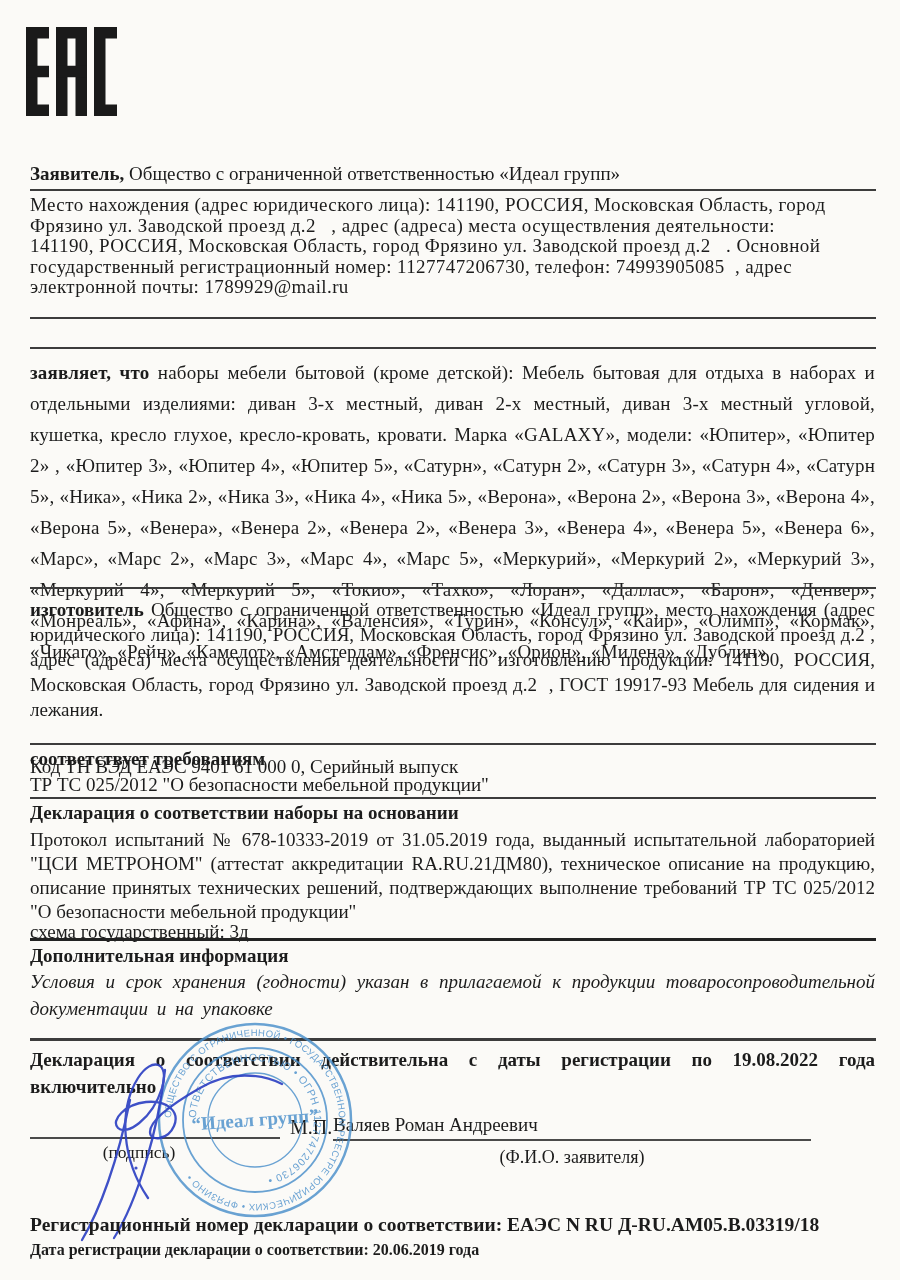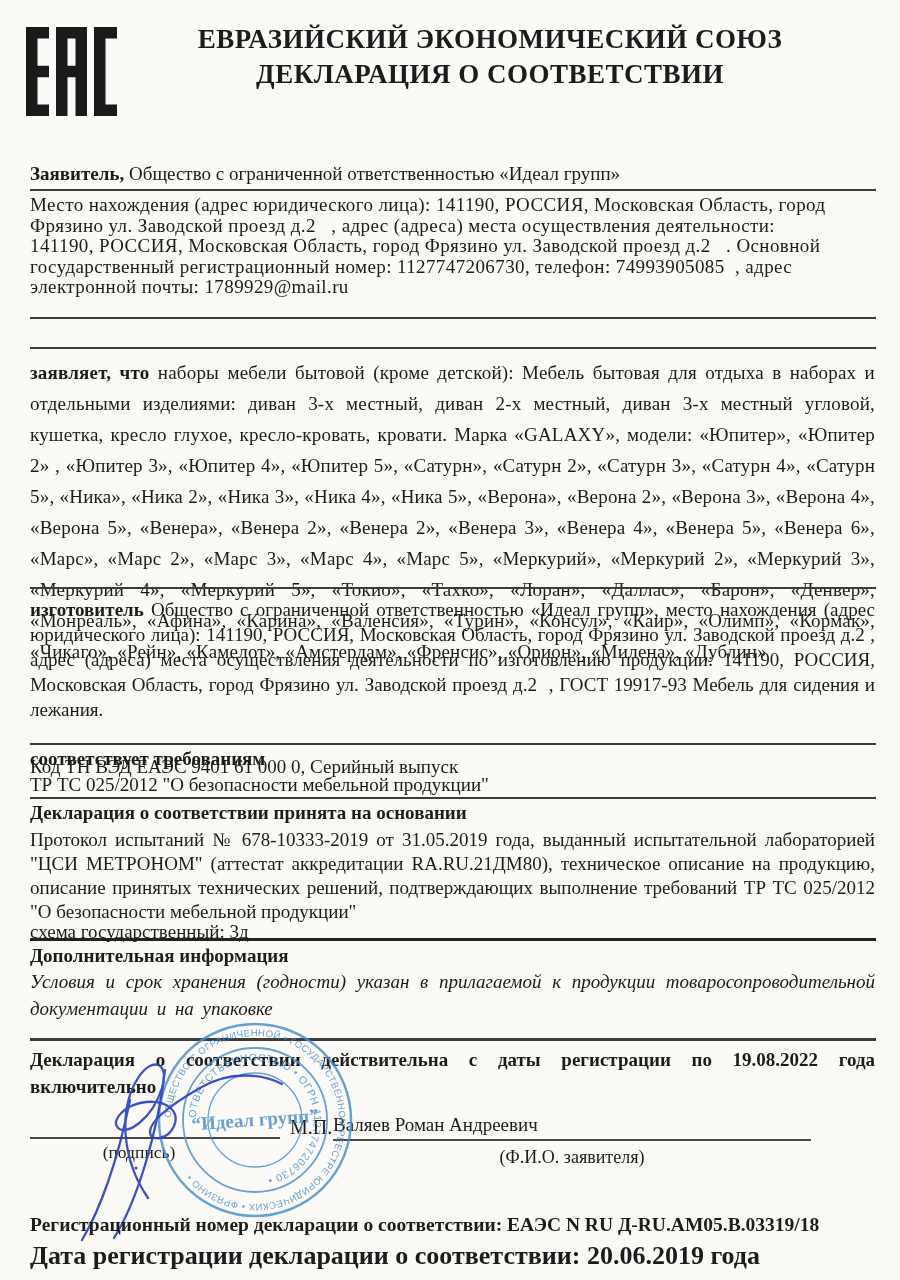--- a/index.html
+++ b/index.html
@@ -24,21 +24,21 @@
   .codeline{top:756px;}
   .comp-h{top:748px;font-weight:bold;}
   .comp-t{top:774px;}
   .basis-h{top:802px;font-weight:bold;}
   .basis-t{top:828px;line-height:24px;}
   .scheme{top:921px;}
   .add-h{top:945px;font-weight:bold;}
   .add-t{top:968px;line-height:27px;word-spacing:4px;font-style:italic;}
   .validity{top:1046px;line-height:27px;font-weight:bold;word-spacing:6px;}
   .regnum{top:1214px;font-weight:bold;font-size:19.5px;}
-  .regdate{top:1241px;font-weight:bold;font-size:26px;}
+  .regdate{top:1241px;font-weight:bold;font-size:16px;}
   
   .sign-line-left{position:absolute;left:30px;top:1137px;width:250px;height:2px;background:#4a4a4a;}
   .sign-caption{position:absolute;left:30px;top:1142px;width:218px;text-align:center;font-size:17.5px;}
   .mp{position:absolute;left:290px;top:1116px;font-size:20px;}
   .name-line{position:absolute;left:333px;top:1139px;width:478px;height:2px;background:#4a4a4a;}
   .fio-name{position:absolute;left:333px;top:1114px;width:478px;text-align:left;}
   .fio-caption{position:absolute;left:333px;top:1147px;width:478px;text-align:center;font-size:18px;}
   .stamp-svg{position:absolute;left:155px;top:1020px;width:200px;height:200px;opacity:0.82;}
   .sig-svg{position:absolute;left:30px;top:1040px;width:280px;height:210px;opacity:0.9;}
   .eac-svg{position:absolute;left:26px;top:27px;width:92px;height:90px;}
@@ -60,45 +60,41 @@
       <rect x="30" y="0" width="11.5" height="89"></rect>
       <rect x="49.5" y="0" width="11.5" height="89"></rect>
       <rect x="30" y="38.75" width="31" height="11.5"></rect>
 
       <rect x="68" y="0" width="11.5" height="89"></rect>
       <rect x="68" y="0" width="23" height="11.5"></rect>
       <rect x="68" y="77.5" width="23" height="11.5"></rect>
     </g>
   </svg>
 
-  <div class="abs doc-title">
-    <div>ЕВРАЗИЙСКИЙ ЭКОНОМИЧЕСКИЙ СОЮЗ</div>
-    <div>ДЕКЛАРАЦИЯ О СООТВЕТСТВИИ</div>
-  </div>
 
   <div class="sec applicant"><b>Заявитель,</b><span> Общество с ограниченной ответственностью «Идеал групп»</span></div>
   <div class="rule" style="top:189px;"></div>
 
   <div class="sec location">Место нахождения (адрес юридического лица): 141190, РОССИЯ, Московская Область, город Фрязино ул. Заводской проезд д.2&nbsp;&nbsp;&nbsp;, адрес (адреса) места осуществления деятельности: 141190, РОССИЯ, Московская Область, город Фрязино ул. Заводской проезд д.2&nbsp;&nbsp;&nbsp;. Основной государственный регистрационный номер: 1127747206730, телефон: 74993905085&nbsp;&nbsp;, адрес электронной почты: 1789929@mail.ru</div>
   <div class="rule" style="top:317px;"></div>
 
   <div class="rule" style="top:347px;"></div>
 
   <div class="sec declares just"><b>заявляет, что</b><span> наборы мебели бытовой (кроме детской): Мебель бытовая для отдыха в наборах и отдельными изделиями: диван 3-х местный, диван 2-х местный, диван 3-х местный угловой, кушетка, кресло глухое, кресло-кровать, кровати. Марка «GALAXY», модели: «Юпитер», «Юпитер 2» , «Юпитер 3», «Юпитер 4», «Юпитер 5», «Сатурн», «Сатурн 2», «Сатурн 3», «Сатурн 4», «Сатурн 5», «Ника», «Ника 2», «Ника 3», «Ника 4», «Ника 5», «Верона», «Верона 2», «Верона 3», «Верона 4», «Верона 5», «Венера», «Венера 2», «Венера 2», «Венера 3», «Венера 4», «Венера 5», «Венера 6», «Марс», «Марс 2», «Марс 3», «Марс 4», «Марс 5», «Меркурий», «Меркурий 2», «Меркурий 3», «Меркурий 4», «Меркурий 5», «Токио», «Тахко», «Лоран», «Даллас», «Барон», «Денвер», «Монреаль», «Афина», «Карина», «Валенсия», «Турин», «Консул», «Каир», «Олимп», «Кормак», «Чикаго», «Рейн», «Камелот», «Амстердам», «Френсис», «Орион», «Милена», «Дублин»</span></div>
   <div class="rule" style="top:587px;"></div>
 
   <div class="sec manufacturer just"><b>изготовитель</b><span> Общество с ограниченной ответственностью «Идеал групп», место нахождения (адрес юридического лица): 141190, РОССИЯ, Московская Область, город Фрязино ул. Заводской проезд д.2&nbsp;, адрес (адреса) места осуществления деятельности по изготовлению продукции: 141190, РОССИЯ, Московская Область, город Фрязино ул. Заводской проезд д.2&nbsp;&nbsp;, ГОСТ 19917-93 Мебель для сидения и лежания.</span></div>
   <div class="sec codeline">Код ТН ВЭД ЕАЭС 9401 61 000 0, Серийный выпуск</div>
   <div class="rule" style="top:743px;"></div>
 
   <div class="sec comp-h">соответствует требованиям</div>
   <div class="sec comp-t">ТР ТС 025/2012 "О безопасности мебельной продукции"</div>
   <div class="rule" style="top:797px;"></div>
 
-  <div class="sec basis-h">Декларация о соответствии принята на основании</div>
+  <div class="sec basis-h">Декларация о соответствии наборы на основании</div>
   <div class="sec basis-t just">Протокол испытаний № 678-10333-2019 от 31.05.2019 года, выданный испытательной лабораторией "ЦСИ МЕТРОНОМ" (аттестат аккредитации RA.RU.21ДМ80), техническое описание на продукцию, описание принятых технических решений, подтверждающих выполнение требований ТР ТС 025/2012 "О безопасности мебельной продукции"</div>
   <div class="sec scheme">схема государственный: 3д</div>
   <div class="rule" style="top:938px;height:3px;background:#222;"></div>
 
   <div class="sec add-h">Дополнительная информация</div>
   <div class="sec add-t just">Условия и срок хранения (годности) указан в прилагаемой к продукции товаросопроводительной документации и на упаковке</div>
   <div class="rule" style="top:1038px;height:2.5px;"></div>
 
   <div class="sec validity just">Декларация о соответствии действительна с даты регистрации по 19.08.2022 года включительно</div>
 

